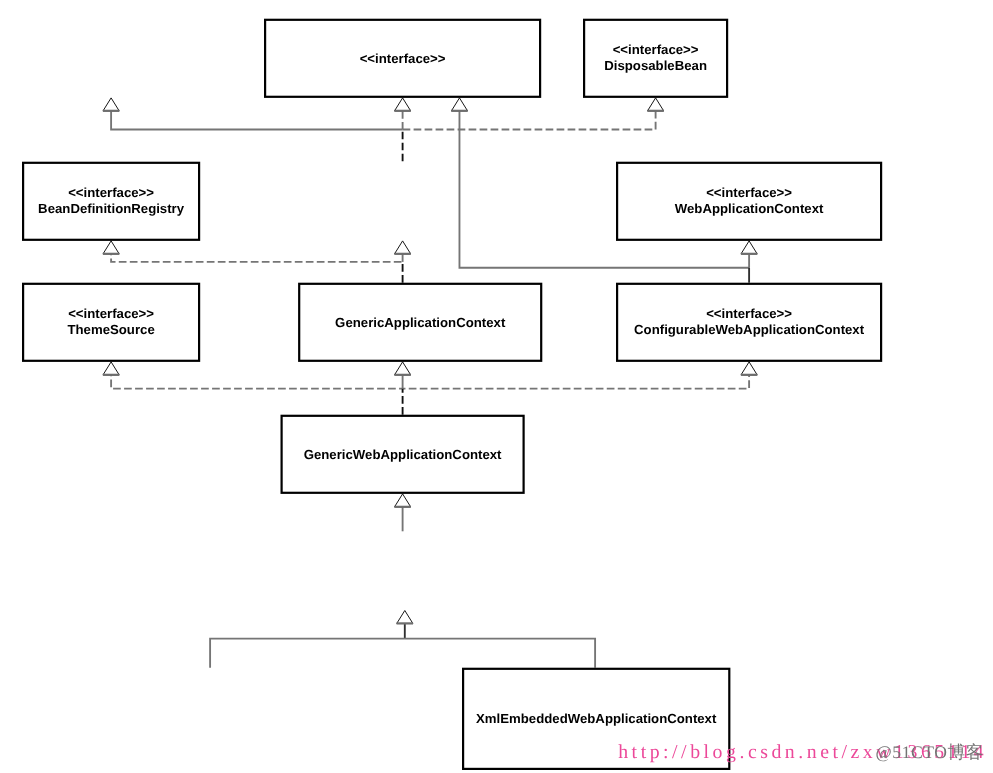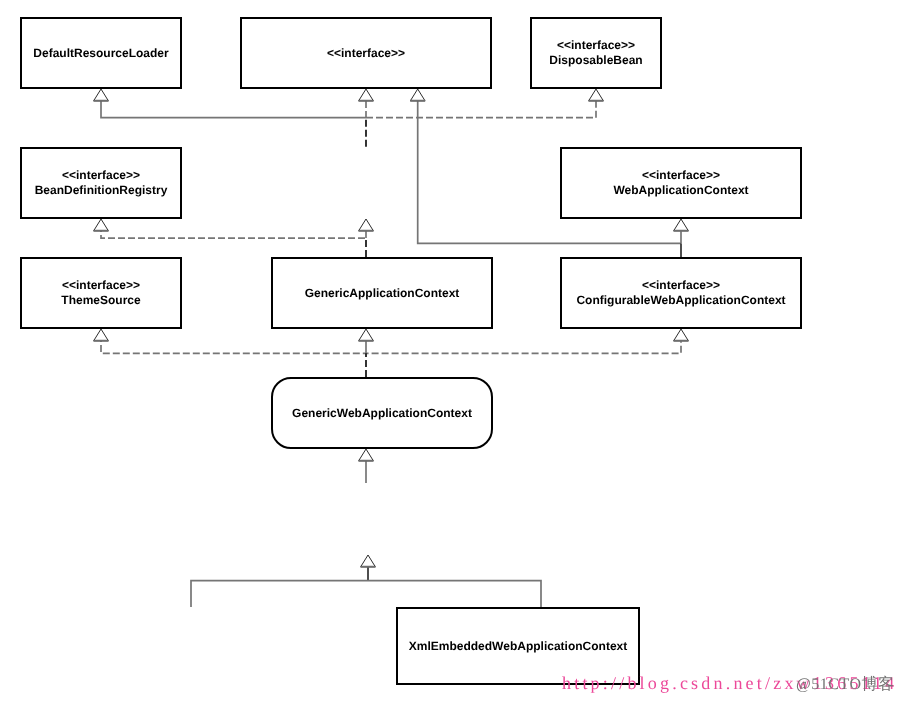--- a/index.html
+++ b/index.html
@@ -22,23 +22,20 @@
   .wm{position:absolute;white-space:nowrap;font-family:"Liberation Serif",serif;}
   .wm1{font-size:18px;letter-spacing:3.2px;color:#ec4899;}
   .wm2{font-size:16px;letter-spacing:0.5px;color:#737373;}
 </style>
 </head>
 <body>
 
 <div id="diagram">
 
   <div id="nodes">
-  <div class="node" style="left:20px;top:17px;width:162px;height:72px;">
-    <span class="nm">DefaultResourceLoader</span>
-  </div>
   <div class="node" style="left:240px;top:17px;width:252px;height:72px;">
     <span class="iface">&lt;&lt;interface&gt;&gt;</span>
   </div>
   <div class="node" style="left:530px;top:17px;width:132px;height:72px;">
     <span class="iface">&lt;&lt;interface&gt;&gt;</span>
     <span class="nm">DisposableBean</span>
   </div>
   <div class="node" style="left:20px;top:147px;width:162px;height:72px;">
     <span class="iface">&lt;&lt;interface&gt;&gt;</span>
     <span class="nm">BeanDefinitionRegistry</span>
@@ -51,24 +48,24 @@
     <span class="iface">&lt;&lt;interface&gt;&gt;</span>
     <span class="nm">ThemeSource</span>
   </div>
   <div class="node" style="left:255px;top:257px;width:222px;height:72px;margin-left:16px;">
     <span class="nm">GenericApplicationContext</span>
   </div>
   <div class="node" style="left:560px;top:257px;width:242px;height:72px;">
     <span class="iface">&lt;&lt;interface&gt;&gt;</span>
     <span class="nm">ConfigurableWebApplicationContext</span>
   </div>
-  <div class="node" style="left:271px;top:377px;width:222px;height:72px;border-radius:20px;">
+  <div class="node" style="left:255px;top:377px;width:222px;height:72px;">
     <span class="nm">GenericWebApplicationContext</span>
   </div>
-  <div class="node" style="left:396px;top:607px;width:244px;height:78px;">
+  <div class="node" style="left:420px;top:607px;width:244px;height:93px;">
     <span class="nm">XmlEmbeddedWebApplicationContext</span>
   </div>
   </div>
 
   <svg id="connectors" viewBox="0 0 903 703">
     <path class="conn" d="M101,100.4 L101,117.7 L366,117.7" stroke="#757575"></path>
     <path class="conn" d="M366,117.7 L596,117.7 L596,100.9" stroke="#757575" stroke-dasharray="7 3"></path>
     <path class="conn" d="M366,100.9 L366,117.7" stroke="#757575" stroke-dasharray="7 3"></path>
     <path class="conn" d="M366,117.7 L366,147" stroke="#111111" stroke-dasharray="7 3" stroke-dashoffset="8"></path>
     <path class="conn" d="M417.7,100.9 L417.7,243.4 L681,243.4" stroke="#757575"></path>

